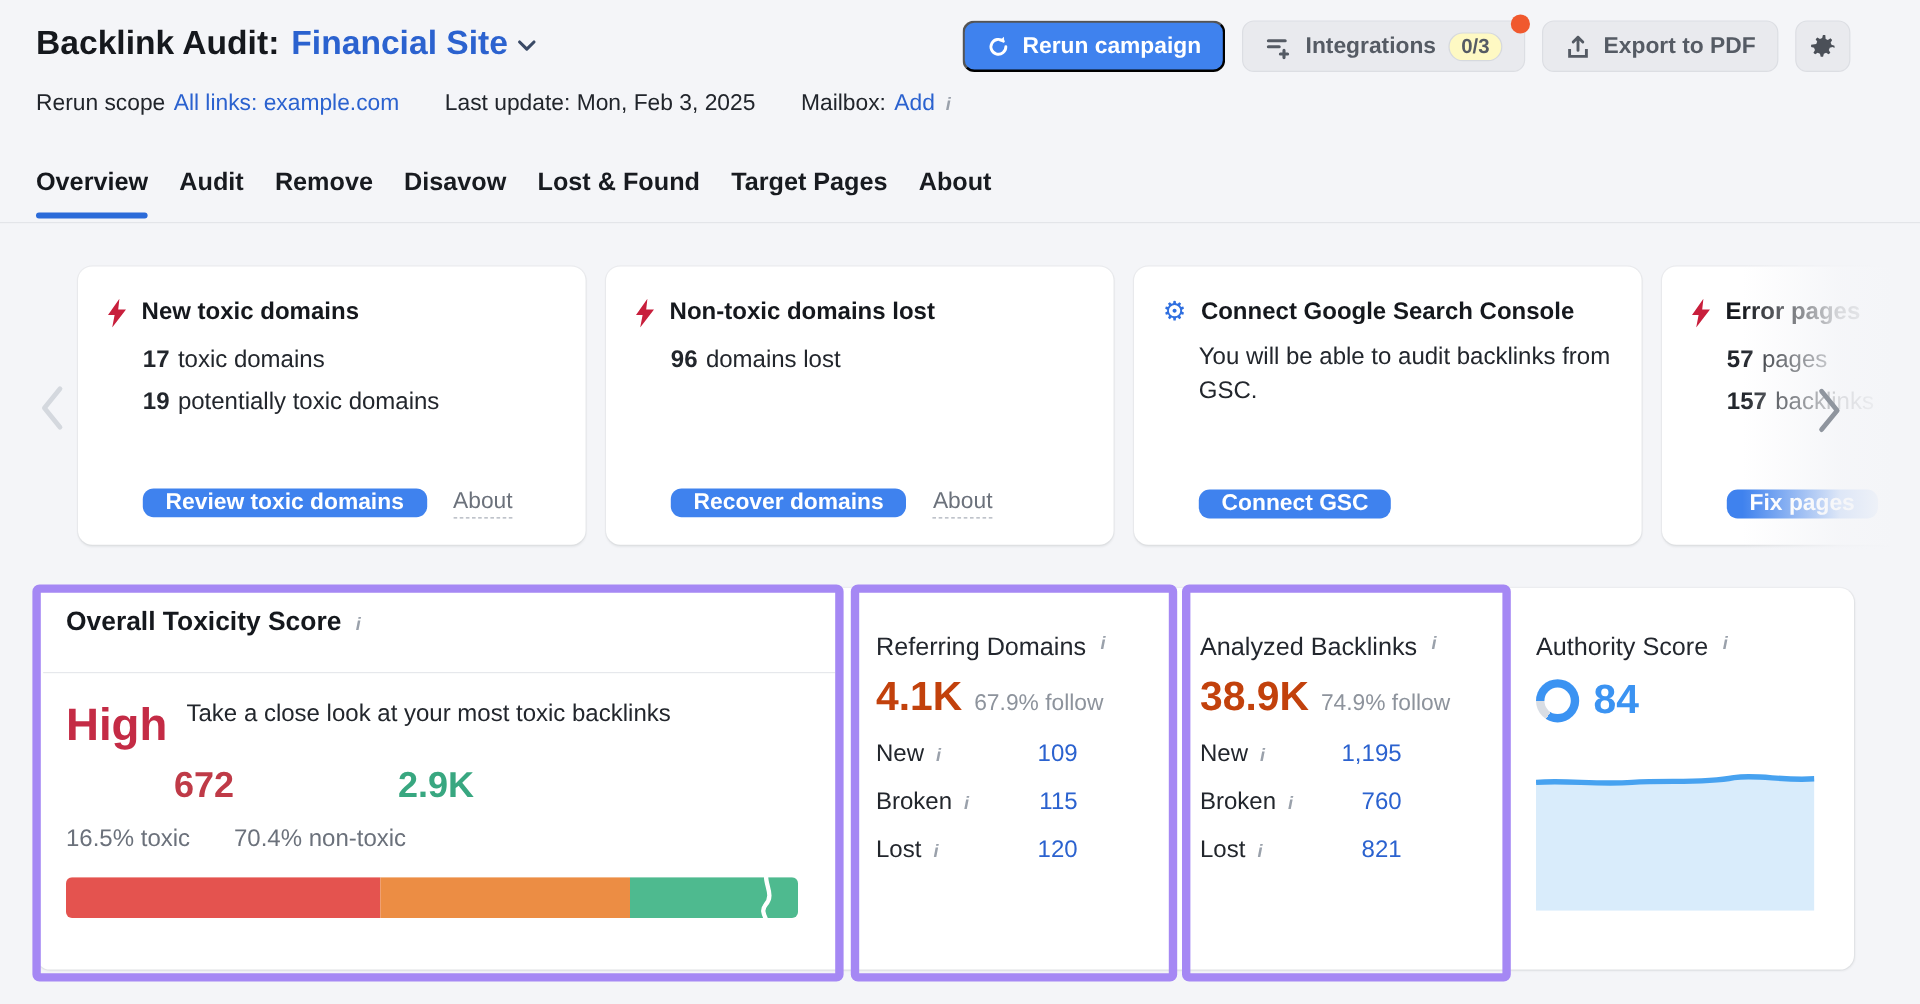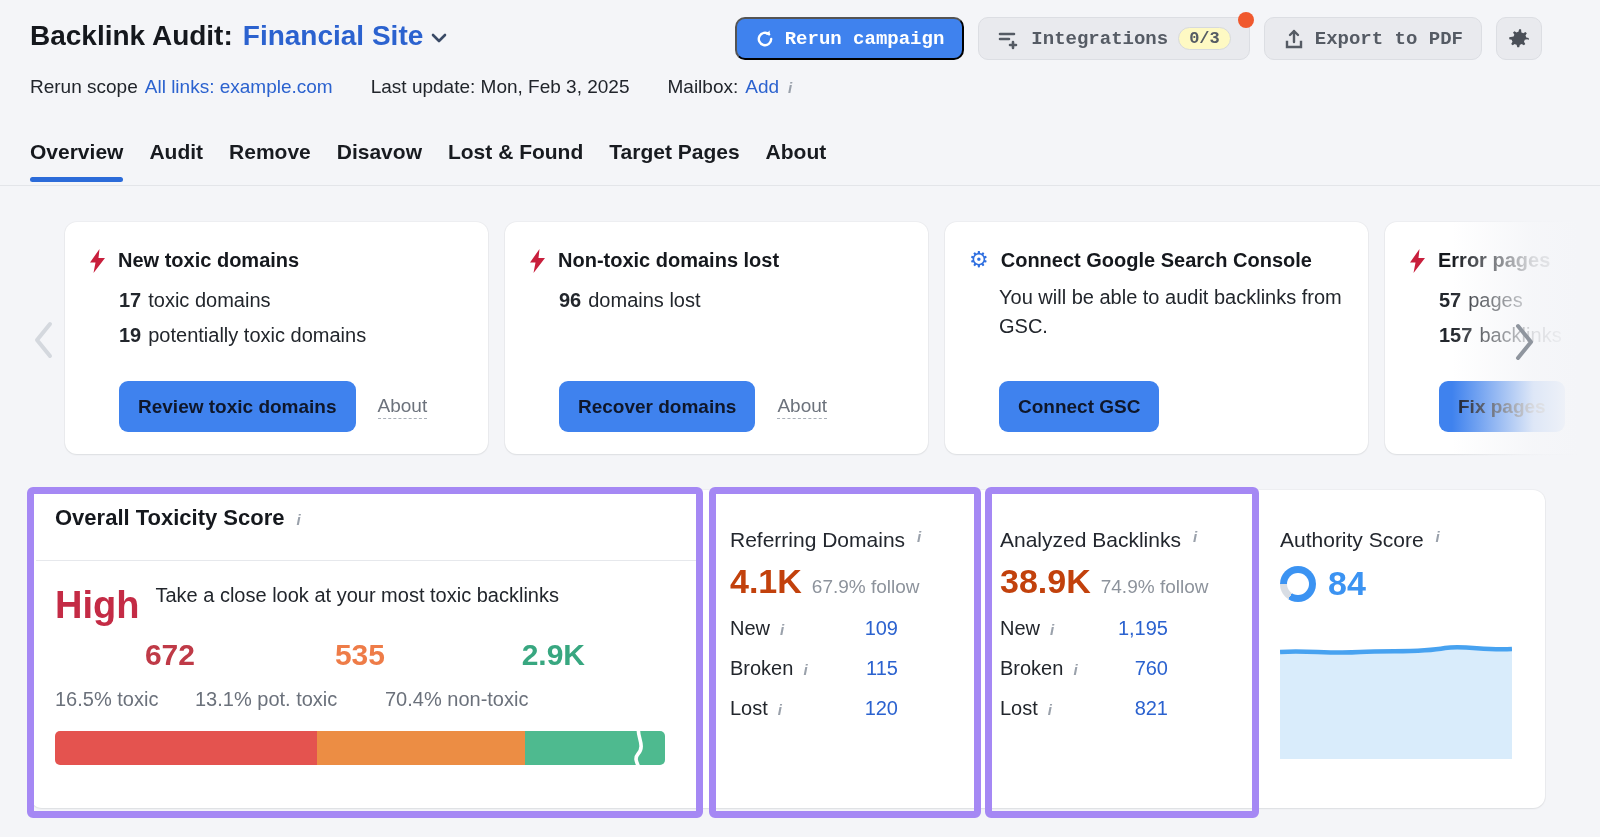--- a/index.html
+++ b/index.html
@@ -6,21 +6,21 @@
   html,body { width:1600px; height:837px; }
   body { font-family:"Liberation Sans", sans-serif; background:#f4f5f8; position:relative; overflow:hidden; color:#1c1f24; }
 
   
   .title-row { position:absolute; left:30px; top:20px; display:flex; align-items:center; gap:10px; }
   .title-main { font-size:28px; font-weight:800; color:#15181d; }
   .title-campaign { font-size:28px; font-weight:800; color:#2b62cf; cursor:pointer; display:flex; align-items:center; gap:8px; }
   .chev-down { width:16px; height:10px; margin-top:4px; }
 
   .actions { position:absolute; top:17px; right:58px; display:flex; align-items:center; gap:14px; }
-  .btn { height:43px; border-radius:10px; display:flex; align-items:center; gap:10px; padding:0 18px; font-size:19px; font-weight:700; cursor:pointer; white-space:nowrap;font-family:Liberation Mono, monospace; }
+  .btn { height:43px; border-radius:10px; display:flex; align-items:center; gap:10px; padding:0 18px; font-size:19px; font-weight:700; cursor:pointer; white-space:nowrap; }
   .btn-primary { background:#3f82ee; color:#fff; }
   .btn-gray { background:#e9eaee; color:#555b64; border:1px solid #dcdee3; position:relative; }
   .badge-pill { background:#fef9c3; border:1px solid #d6d9de; border-radius:12px; padding:1px 10px; font-size:17px; font-weight:700; color:#555b64; }
   .orange-dot { position:absolute; top:-6px; right:-5px; width:16px; height:16px; border-radius:50%; background:#f0592e; }
   .btn-icon-only { width:46px; justify-content:center; padding:0; }
 
   .meta-row { position:absolute; left:30px; top:76px; display:flex; align-items:center; gap:38px; font-size:19px; color:#21252b; }
   .meta-group { display:flex; align-items:center; gap:7px; }
   a.link { color:#2b62cf; text-decoration:none; cursor:pointer; }
   .info-i { color:#9aa1ab; font-size:15px; font-weight:700; font-style:italic; cursor:pointer; padding:0 2px; }
@@ -33,21 +33,21 @@
   .tabs-divider { position:absolute; left:0; top:185px; width:1600px; height:1px; background:#e3e5e9; }
 
   
   .cards-row { position:absolute; left:65px; top:222px; display:flex; gap:17px; }
   .card { width:423px; height:232px; background:#fff; border-radius:12px; box-shadow:0 1px 2px rgba(20,24,31,.07), 0 0 0 1px rgba(20,24,31,.03); padding:26px 24px 22px 24px; display:flex; flex-direction:column; flex-shrink:0; }
   .card-head { display:flex; align-items:flex-start; gap:12px; }
   .card-title { font-size:20px; font-weight:800; color:#15181d; line-height:1.25; }
   .card-body { margin-left:30px; margin-top:10px; font-size:20px; color:#22262c; line-height:1.75; }
   .card-body .num { font-weight:800; margin-right:7px; }
   .card-foot { margin-left:30px; margin-top:auto; display:flex; align-items:center; gap:22px; }
-  .btn-card { background:#3f82ee; color:#0f172a; border:none; height:51px; border-radius:9px; padding:0 19px; font-size:19px; font-weight:700; cursor:pointer; font-family:inherit; }
+  .btn-card { background:#3f82ee; color:#ffffff; border:none; height:24px; border-radius:9px; padding:0 19px; font-size:19px; font-weight:700; cursor:pointer; font-family:inherit; }
   .about-link { font-size:19px; color:#6c727c; border-bottom:1.5px dashed #aab0b9; cursor:pointer; line-height:1.3; }
   .bolt { width:17px; height:24px; margin-top:1px; flex-shrink:0; }
   .gear-blue { font-size:22px; color:#2f6fe0; line-height:1; margin-top:1px; }
 
   .chev-left { position:absolute; left:30px; top:318px; cursor:default; }
   .chev-right { position:absolute; left:1512px; top:320px; cursor:pointer; }
   .carousel-fade { position:absolute; left:1452px; top:212px; width:148px; height:252px; background:linear-gradient(to right, rgba(244,245,248,0), rgba(244,245,248,.88) 55%, #f4f5f8 85%); pointer-events:none; }
 
   
   .bottom-card { position:absolute; left:30px; top:490px; width:1515px; height:318px; background:#fff; border-radius:12px; box-shadow:0 1px 2px rgba(20,24,31,.07), 0 0 0 1px rgba(20,24,31,.03); }
@@ -245,24 +245,20 @@
 <div class="tox-divider"></div>
 <div class="tox-verdict">
   <span class="tox-high">High</span>
   <span class="tox-desc">Take a close look at your most toxic backlinks</span>
 </div>
 <div class="tox-stats">
   <div class="tox-stat stat-w1">
     <span class="v" style="color:#bf3a47">672</span>
     <span class="l">16.5% toxic</span>
   </div>
-  <div class="tox-stat stat-w2">
-    <span class="v" style="color:#ee7c48">535</span>
-    <span class="l">13.1% pot. toxic</span>
-  </div>
   <div class="tox-stat stat-w3">
     <span class="v" style="color:#38a780">2.9K</span>
     <span class="l">70.4% non-toxic</span>
   </div>
 </div>
 <div class="tox-bar">
   <div class="seg" style="width: 43%; background: rgb(228, 83, 79);"></div>
   <div class="seg" style="width: 34%; background: rgb(236, 141, 68);"></div>
   <div class="seg" style="width: 23%; background: rgb(78, 186, 143);"></div>
 </div>

